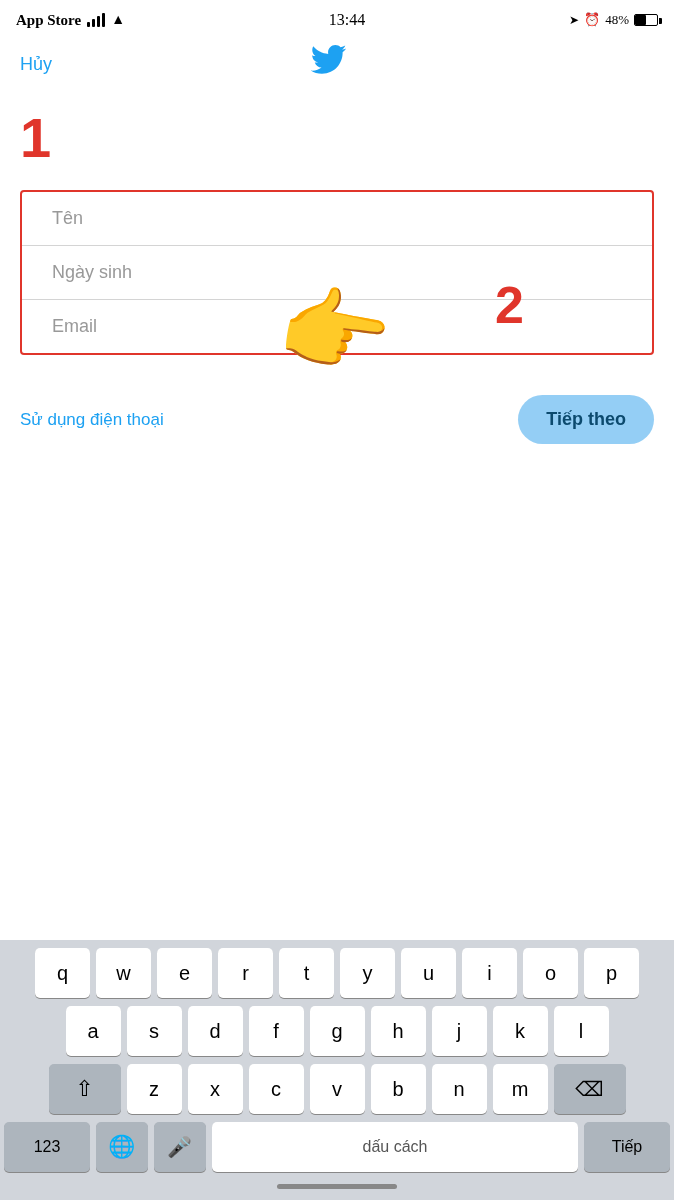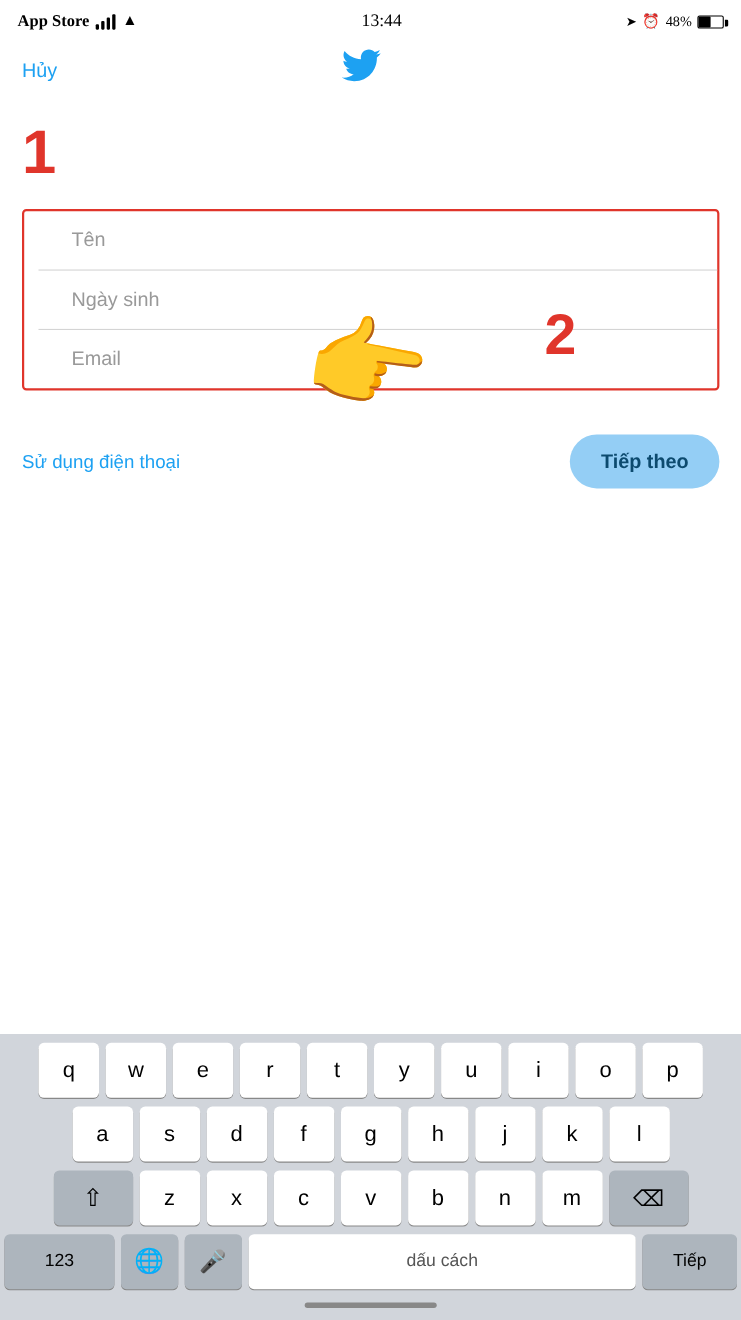--- a/index.html
+++ b/index.html
@@ -100,21 +100,20 @@
     
     .form-box {
       border: 2px solid #e0352b;
       border-radius: 4px;
       margin-bottom: 24px;
     }
     .form-field {
       padding: 16px 30px;
       border-bottom: 1px solid #d4d4d4;
       position: relative;
-      margin-left: 13px;
     }
     .form-field:last-child {
       border-bottom: none;
     }
     .form-field input {
       width: 100%;
       border: none;
       outline: none;
       font-size: 18px;
       color: #555;
@@ -179,21 +178,21 @@
       user-select: none;
       height: 50px;
     }
     .key-letter { width: 55px; }
     .key-special {
       background: #adb5bd;
       color: #000;
     }
     .key-shift { width: 72px; }
     .key-backspace { width: 72px; }
-    .key-123 { width: 100px; font-size: 16px; }
+    .key-123 { width: 86px; font-size: 16px; }
     .key-globe { width: 52px; }
     .key-mic { width: 52px; }
     .key-space { flex: 1; font-size: 16px; color: #555; }
     .key-done { width: 86px; font-size: 16px; }
 
     .keyboard-bottom-row {
       display: flex;
       justify-content: center;
       gap: 6px;
       margin-bottom: 4px;

